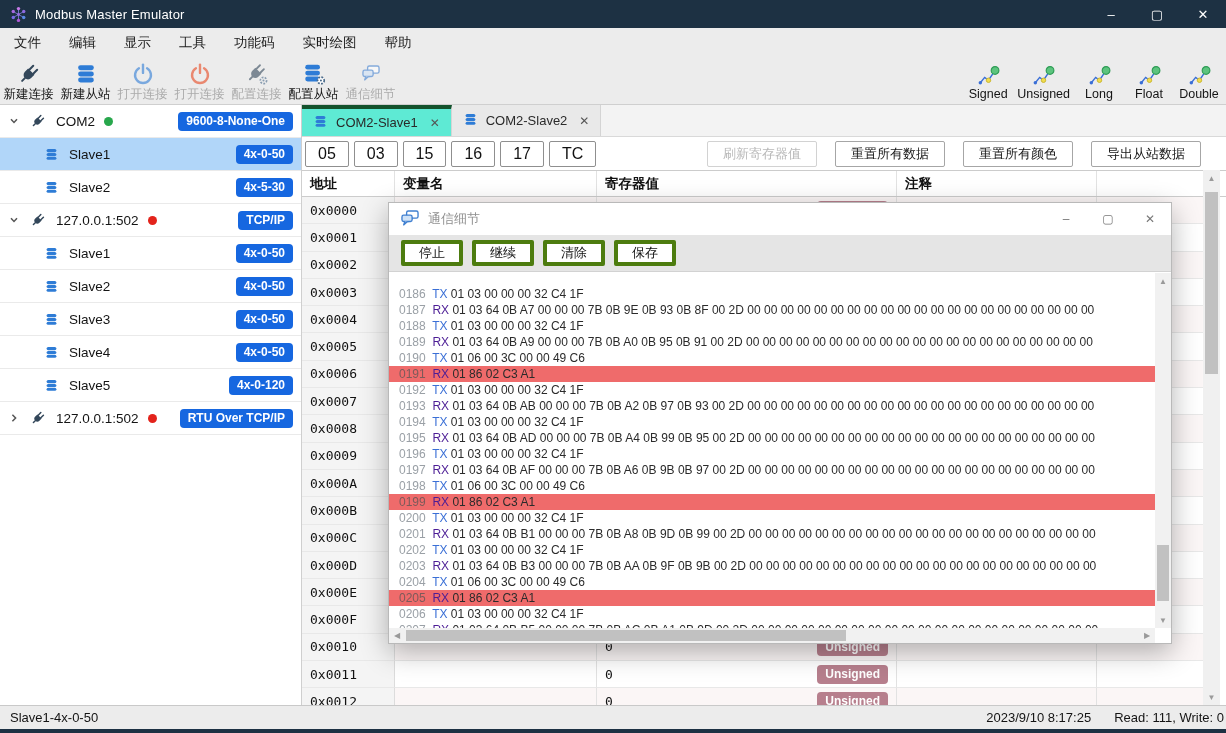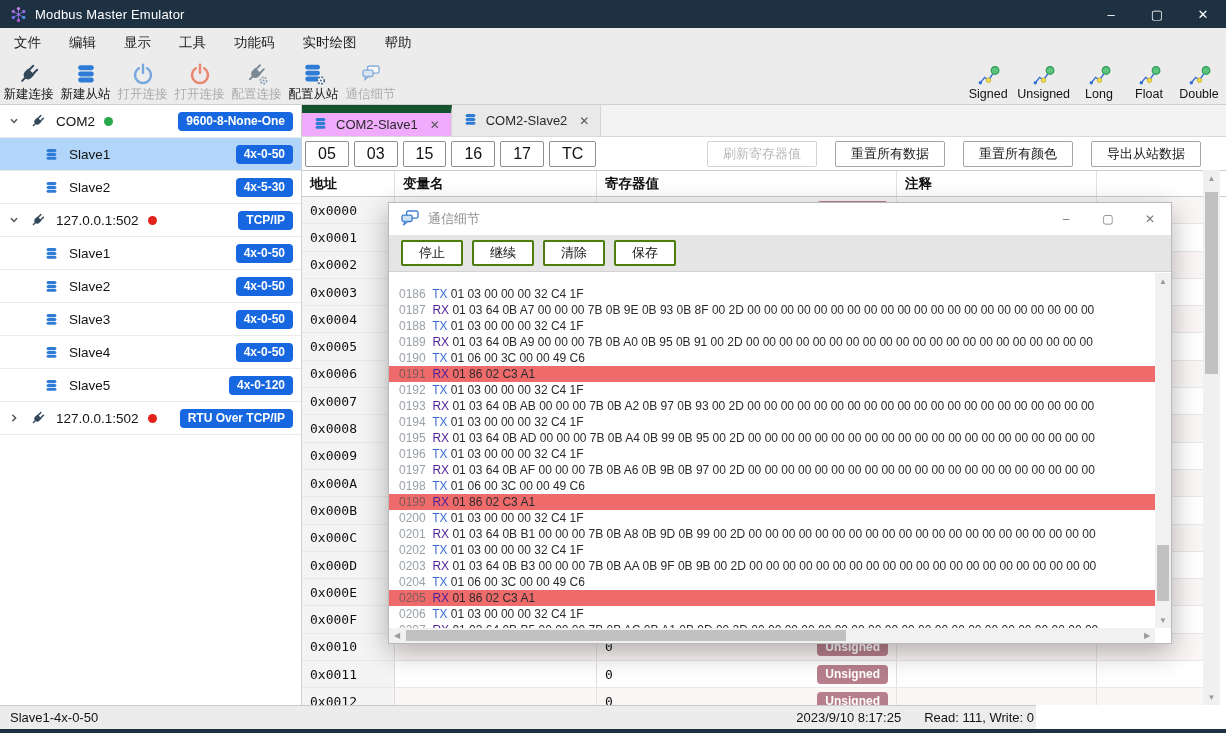--- a/index.html
+++ b/index.html
@@ -44,21 +44,21 @@
   .side-row.slave .side-ico{margin-left:40px}
   .dot{width:9px;height:9px;border-radius:50%;margin-left:9px}
   .s-badge{margin-left:auto;margin-right:8px;background:#1667e0;color:#fff;font-size:12px;
            font-weight:bold;padding:3px 8px;border-radius:4px;line-height:13px}
 
   
   .main{position:absolute;left:302px;top:105px;width:924px;height:600px;background:#fff;overflow:hidden}
   .tabbar{height:32px;background:#f3f3f3;display:flex;border-bottom:1px solid #d9d9d9}
   .tab{display:flex;align-items:center;padding:0 11px;font-size:13px;background:#e9e9e9;
        border-right:1px solid #d4d4d4;color:#2a2a2a;gap:8px}
-  .tab.active{background:#f0abfc;border-top:8px solid #14532d;border-right:1px solid #d4d4d4}
+  .tab.active{background:#5eead4;border-top:4px solid #14532d;border-right:1px solid #d4d4d4}
   .tab .tx-close{color:#555;font-size:12px;margin-left:4px}
   .fnrow{height:33px;display:flex;align-items:center;background:#fff;padding-left:3px;gap:5px}
   .fnbtn{min-width:28px;height:26px;border:1px solid #8f8f8f;background:#fff;border-radius:2px;
          display:flex;align-items:center;justify-content:center;font-size:16px;color:#111;padding:0 12px}
   .actions{margin-left:auto;display:flex;gap:18px;margin-right:25px}
   .abtn{height:26px;border:1px solid #a6a6a6;background:#fff;border-radius:2px;color:#141414;
         display:flex;align-items:center;justify-content:center;font-size:13px;padding:0 15px}
   .abtn.disabled{color:#b8b8b8;border-color:#d2d2d2}
 
   .thead{height:27px;display:flex;align-items:center;border-top:1px solid #cccccc;
@@ -75,38 +75,38 @@
   .badge-unsigned{margin-left:auto;margin-right:8px;background:#b77f8d;color:#fff;font-size:12px;
                   font-weight:bold;padding:2.5px 8px;border-radius:4px;font-family:"Liberation Sans",sans-serif}
 
   
   .vscroll{position:absolute;right:6px;top:65px;width:17px;height:535px;background:#f0f0f0}
   .sb-arrow{position:absolute;left:0;width:17px;height:16px;display:flex;align-items:center;
             justify-content:center;color:#9a9a9a;font-size:8px}
   .vscroll .thumb{position:absolute;left:2px;width:13px;top:22px;height:182px;background:#c1c1c1}
 
   
-  .statusbar{position:absolute;left:0;top:705px;width:1036px;height:24px;background:#ececec;
+  .statusbar{position:absolute;left:0;top:705px;width:1226px;height:24px;background:#ececec;
              border-top:1px solid #c9c9c9;display:flex;align-items:center;font-size:13px;color:#141414}
   .sb-left{margin-left:10px}
   .sb-right{margin-left:auto;margin-right:2px;display:flex;gap:23px}
   .bottomstrip{position:absolute;left:0;top:729px;width:1226px;height:4px;background:#1d3143}
 
   
   .dialog{position:absolute;left:388px;top:202px;width:784px;height:442px;background:#fff;
           border:1px solid #b9b9b9;box-shadow:0 8px 26px rgba(0,0,0,.30)}
   .dtitle{height:32px;display:flex;align-items:center;background:#fff}
   .dtitle .ico{margin:0 7px 0 10px;display:flex}
   .dtitle .txt{color:#8f8f8f;font-size:13px}
   .dctrl{margin-left:auto;display:flex;height:100%}
   .dwin{width:42px;height:100%;display:flex;align-items:center;justify-content:center;
         color:#777;font-size:12px}
   .dstrip{height:37px;background:#e5e5e5;border-bottom:1px solid #d2d2d2;display:flex;
           align-items:center;gap:9px;padding-left:12px}
-  .cbtn{width:62px;height:26px;background:#fff;border:2px solid #4d7c0f;border-radius:2px;
+  .cbtn{width:62px;height:26px;background:#fff;border:4px solid #4d7c0f;border-radius:2px;
         display:flex;align-items:center;justify-content:center;font-size:13px;color:#111}
   .dlog{position:absolute;left:0;top:70px;right:16px;bottom:15px;overflow:hidden;
         font-family:Liberation Sans, sans-serif;font-size:12px;line-height:16px;padding-top:13px;background:#fff}
   .lline{white-space:pre;height:16px;padding-left:10px}
   .lline .n{color:#9aa0a6}
   .lline .tx{color:#3a6fd6}
   .lline .rx{color:#4c1d95}
   .lline .b{color:#2b2b2b}
   .lline.hl{background:#ef6b6b}
   .lline.hl .n{color:#7d5a5a}

